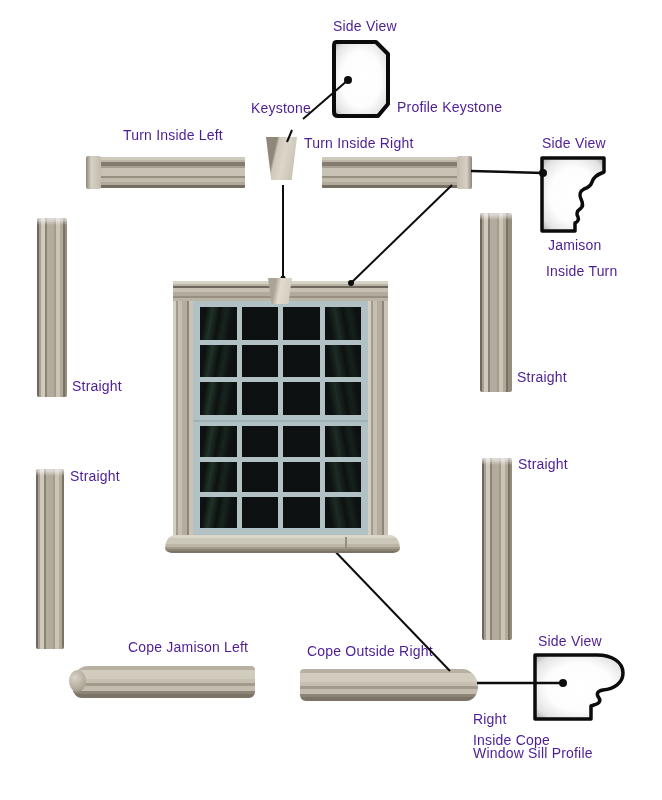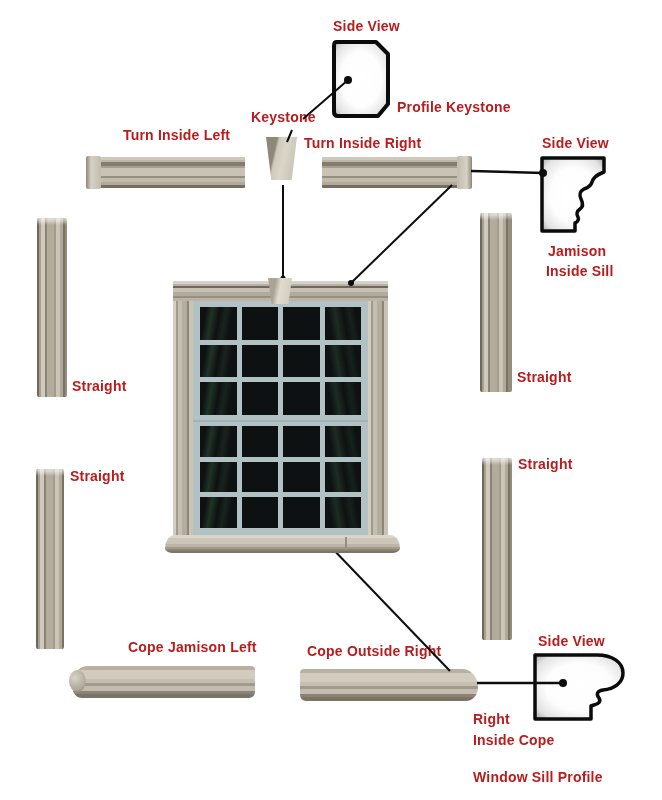--- a/index.html
+++ b/index.html
@@ -1,21 +1,21 @@
 <!DOCTYPE html>
 <html><head>
 <meta charset="utf-8">
 <style>
   html,body { margin:0; padding:0; background:#ffffff; }
   .canvas {
     position:relative; width:662px; height:800px; background:#ffffff;
     font-family:"Liberation Sans", sans-serif; overflow:hidden;
   }
   .lbl {
-    position:absolute; font-weight:bold; font-size:14px; color:#b91c1c;
+    position:absolute; font-weight:normal; font-size:14px; color:#4c1d95;
     letter-spacing:0.2px; white-space:nowrap; line-height:1.1;
   }
   
   .h-molding {
     position:absolute; height:31px;
     background:linear-gradient(180deg,
       #cfc9bc 0 3px, #bdb7a9 3px 5px, #847c6e 5px 9px, #a79f90 9px 11px,
       #c9c3b5 11px 19px, #968e7f 19px 21px, #c1bbad 21px 25px,
       #b1a99a 25px 28px, #756d60 28px 31px);
     border-radius:1px;
@@ -109,36 +109,36 @@
   }
   .overlay { position:absolute; left:0; top:0; pointer-events:none; }
 </style>
 </head>
 <body>
 
 <div class="canvas">
 
   <div class="lbl" style="left:333px;top:19px">Side View</div>
   <div class="lbl" style="left:397px;top:100px">Profile Keystone</div>
-  <div class="lbl" style="left:251px;top:110px">Keystone</div>
+  <div class="lbl" style="left:251px;top:101px">Keystone</div>
   <div class="lbl" style="left:123px;top:128px">Turn Inside Left</div>
   <div class="lbl" style="left:304px;top:136px">Turn Inside Right</div>
   <div class="lbl" style="left:542px;top:136px">Side View</div>
-  <div class="lbl" style="left:548px;top:244px">Jamison</div>
-  <div class="lbl" style="left:546px;top:264px">Inside Sill</div>
+  <div class="lbl" style="left:548px;top:238px">Jamison</div>
+  <div class="lbl" style="left:546px;top:264px">Inside Turn</div>
   <div class="lbl" style="left:72px;top:379px">Straight</div>
   <div class="lbl" style="left:517px;top:370px">Straight</div>
   <div class="lbl" style="left:70px;top:469px">Straight</div>
   <div class="lbl" style="left:518px;top:457px">Straight</div>
   <div class="lbl" style="left:128px;top:640px">Cope Jamison Left</div>
   <div class="lbl" style="left:307px;top:644px">Cope Outside Right</div>
   <div class="lbl" style="left:538px;top:634px">Side View</div>
   <div class="lbl" style="left:473px;top:712px">Right</div>
   <div class="lbl" style="left:473px;top:733px">Inside Cope</div>
-  <div class="lbl" style="left:473px;top:770px">Window Sill Profile</div>
+  <div class="lbl" style="left:473px;top:746px">Window Sill Profile</div>
 
   <div class="h-molding" id="turn-left" style="left:87px;top:157px;width:158px">
     <div class="cap cap-left"></div>
   </div>
   <div class="h-molding" id="turn-right" style="left:322px;top:157px;width:149px">
     <div class="cap cap-right"></div>
   </div>
   <div class="keystone-piece"></div>
 
   <div class="v-molding" style="left:37px;top:218px;width:30px;height:179px"></div>

